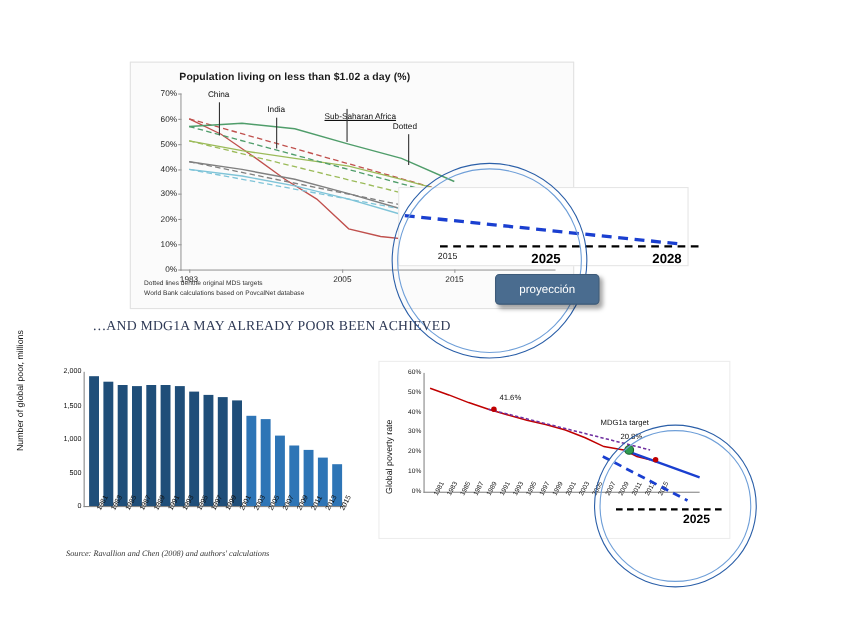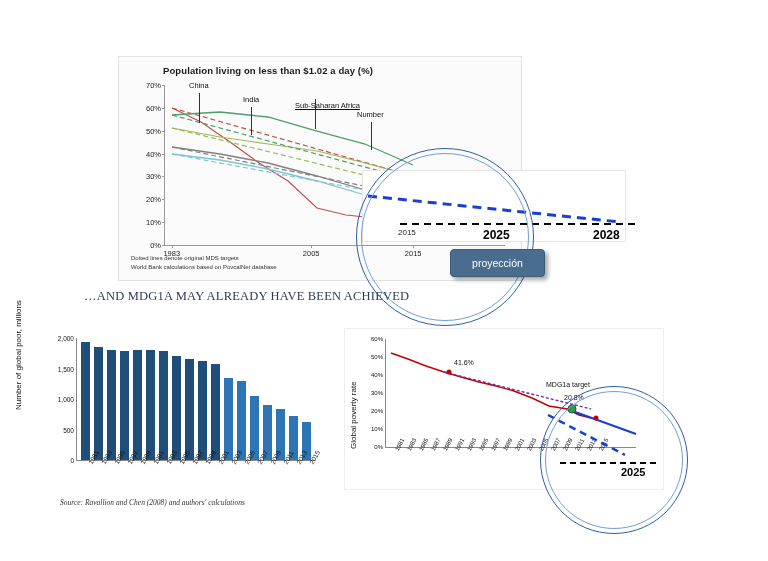--- a/index.html
+++ b/index.html
@@ -391,21 +391,21 @@
 
       <div class="series-label" style="left:24px; top:-4px;">China</div>
       <div class="leader" style="left:34px; top:8px; height:30px;"></div>
 
       <div class="series-label" style="left:78px; top:10px;">India</div>
       <div class="leader" style="left:86px; top:22px; height:28px;"></div>
 
       <div class="series-label" style="left:130px; top:16px;text-decoration:underline;">Sub-Saharan Africa</div>
       <div class="leader" style="left:150px; top:14px; height:30px;"></div>
 
-      <div class="series-label" style="left:192px; top:25px;">Number</div>
+      <div class="series-label" style="left:192px; top:25px;">Dotted</div>
       <div class="leader" style="left:206px; top:37px; height:28px;"></div>
     </div>
 
     <div class="top-note">
       <div>Dotted lines denote original MDS targets</div>
       <div>World Bank calculations based on PovcalNet database</div>
     </div>
   </div>
 
   <div class="zoom-white-box"></div>
@@ -422,21 +422,21 @@
   <div class="axis-2035">2028</div>
 
   <div class="mag mag-top mag-ring-outer"></div>
   <div class="mag mag-top-inner mag-ring-inner"></div>
 
   <div class="callout">
     <span>proyección</span>
   </div>
 
   <div class="caption">
-    <span class="l2">…AND MDG1A MAY ALREADY HAVE BEEN ACHIEVED</span>
+    <span class="l2">…AND MDG1A MAY ALREADY POOR BEEN ACHIEVED</span>
   </div>
 
   <div class="bl-panel">
     <div class="bl-ylabel">Number of global poor, millions</div>
 
     <div class="bl-plot">
 
       <div style="position:absolute;left:0;top:0%;">
           <span class="bl-ytick">2,000</span>
         </div>

